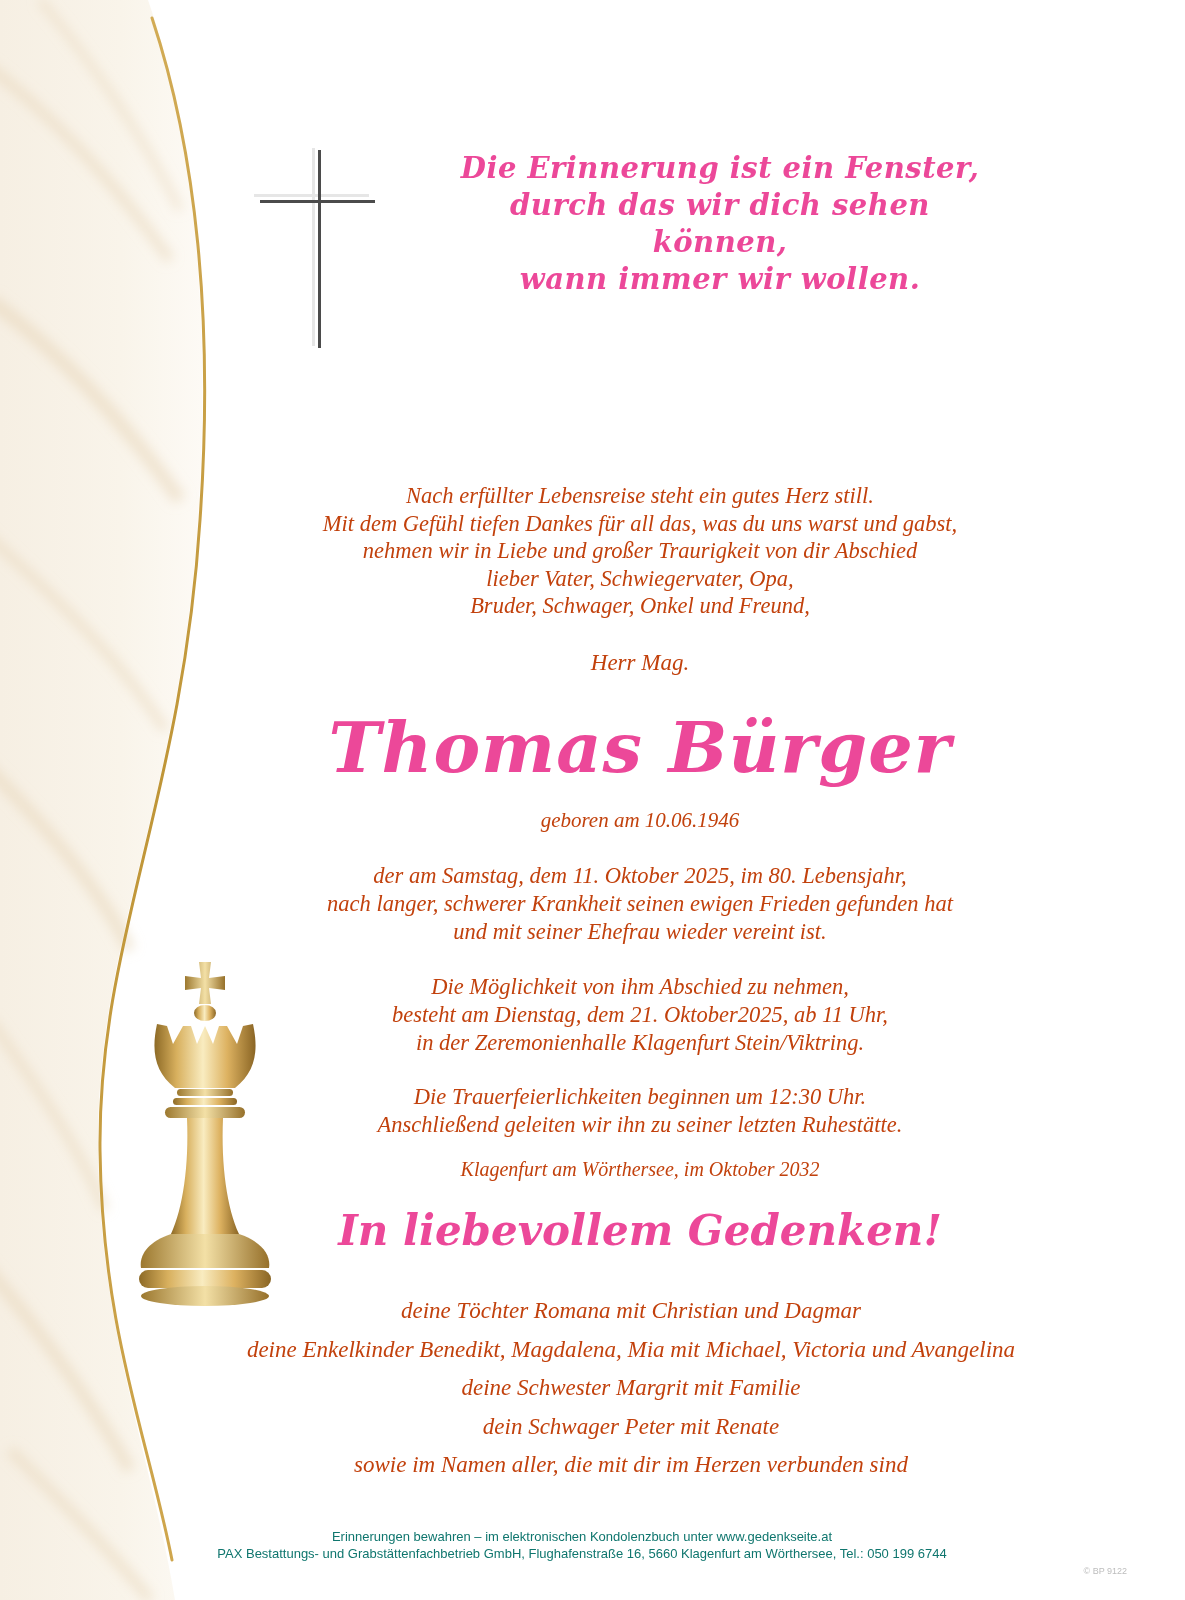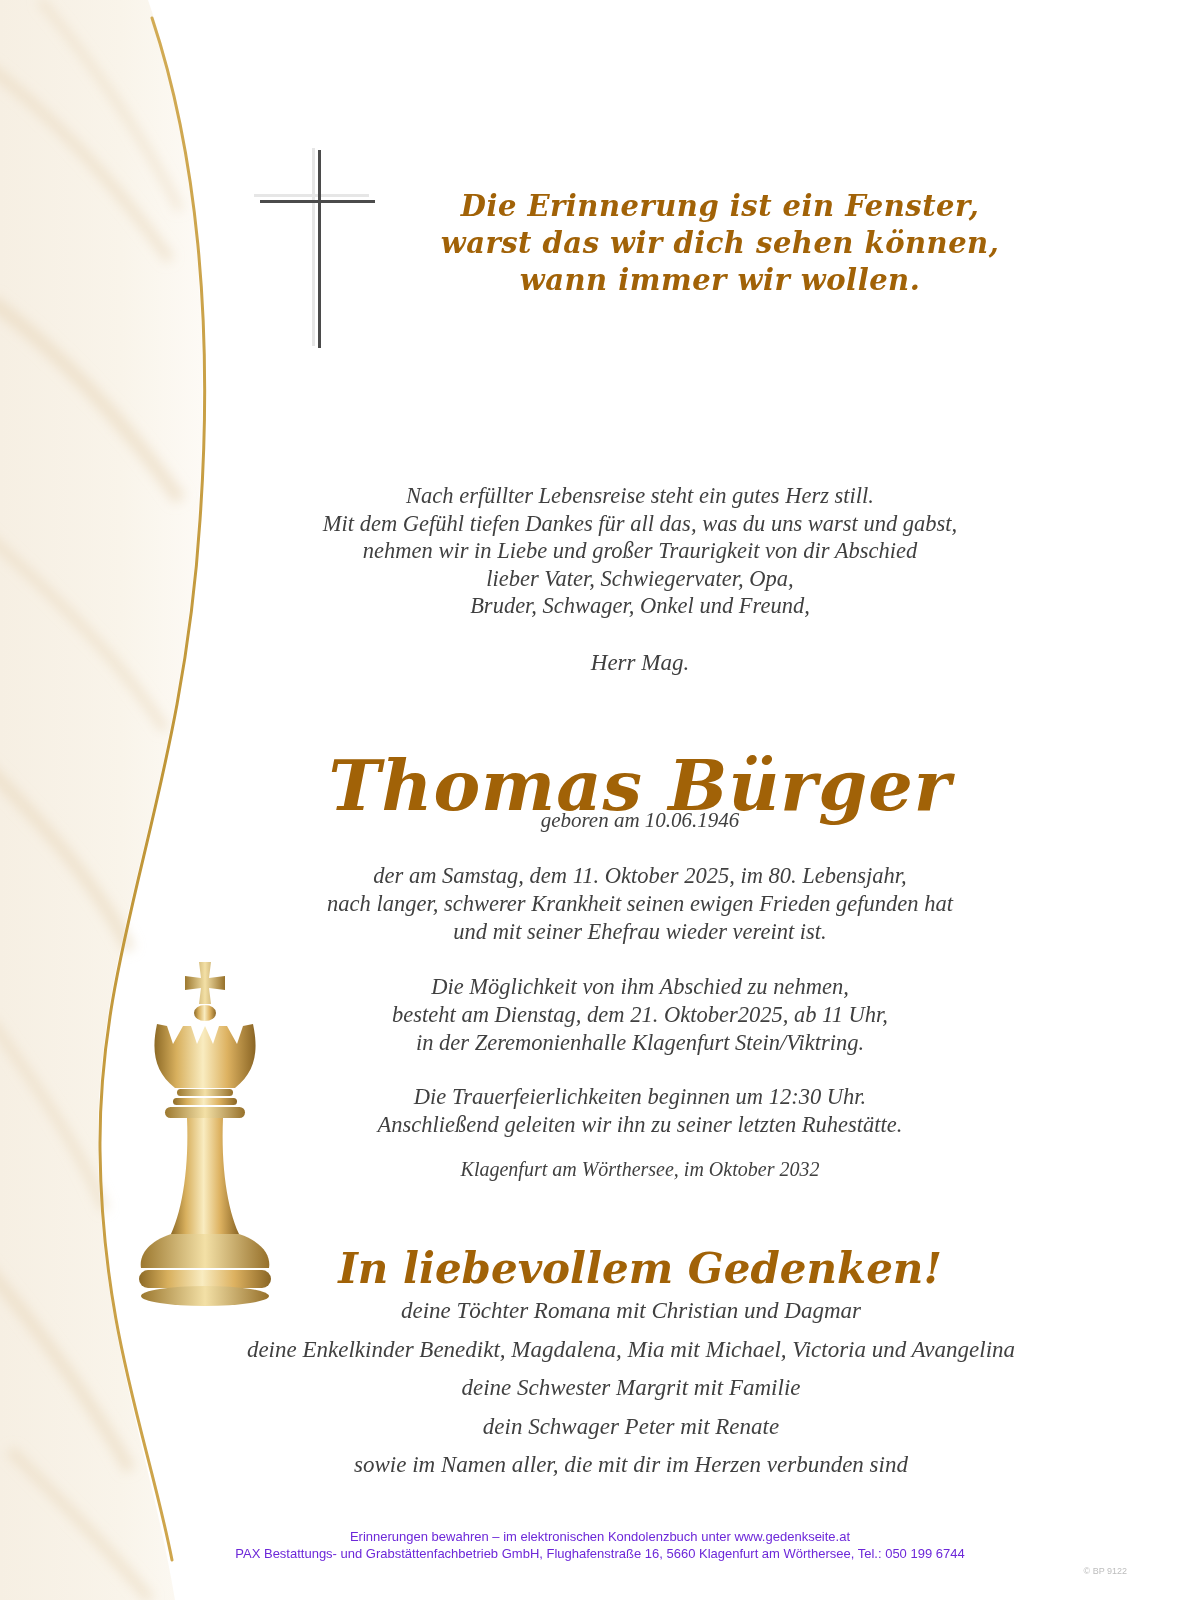--- a/index.html
+++ b/index.html
@@ -14,42 +14,42 @@
   .marble-svg{position:absolute;left:0;top:0;}
   
   .cross{position:absolute;left:260px;top:148px;width:115px;height:202px;}
   .cross .v-echo{position:absolute;left:52px;top:0;width:3px;height:198px;background:#e6e6e6;}
   .cross .h-echo{position:absolute;left:-6px;top:46px;width:115px;height:3px;background:#e6e6e6;}
   .cross .v-bar{position:absolute;left:58px;top:2px;width:3px;height:198px;background:#4b4b4b;}
   .cross .h-bar{position:absolute;left:0;top:52px;width:115px;height:3px;background:#4b4b4b;}
   
   .chess{position:absolute;left:131px;top:956px;}
   
-  .tb{position:absolute;text-align:center;color:#404040;}
+  .tb{position:absolute;text-align:center;color:#c2410c;}
   .script{
-    color:#a16207;
+    color:#ec4899;
     font-family:"DejaVu Serif", serif;
-    font-style:italic;font-weight:bold;margin-top:38px;
+    font-style:italic;font-weight:bold;
   }
   .quote{left:440px;top:150px;width:560px;font-size:29px;line-height:37px;letter-spacing:.5px;}
   .body-text{font-style:italic;font-family:"Liberation Serif", serif;}
   .intro{left:150px;top:482px;width:980px;font-size:22.5px;line-height:27.5px;}
   .herr{left:150px;top:650px;width:980px;font-size:23px;}
   .name{left:150px;top:698px;width:980px;font-size:70px;line-height:100px;letter-spacing:1px;}
   .birth{left:150px;top:808px;width:980px;font-size:21px;text-align:center;}
   .death{left:150px;top:862px;width:980px;font-size:22.5px;line-height:28px;}
   .viewing{left:150px;top:973px;width:980px;font-size:22.5px;line-height:28px;}
   .ceremony{left:150px;top:1083px;width:980px;font-size:22.5px;line-height:28px;}
   .place-date{left:150px;top:1158px;width:980px;font-size:20px;}
   .remembrance{left:150px;top:1202px;width:980px;font-size:42px;line-height:58px;}
   .family{left:101px;top:1292px;width:1060px;font-size:23px;line-height:38.5px;}
   .footer{
-    left:100px;top:1528px;width:1000px;
+    left:82px;top:1528px;width:1000px;
     font-family:"Liberation Sans", sans-serif;
-    font-size:13px;line-height:17px;color:#6d28d9;
+    font-size:13px;line-height:17px;color:#0f766e;
     font-style:normal;
   }
   .watermark{
     position:absolute;right:58px;top:1566px;
     font-family:"Liberation Sans", sans-serif;
     font-size:9px;color:#bdbdbd;text-align:right;
   }
 </style>
 </head>
 <body>
@@ -121,21 +121,21 @@
 
     <path fill="url(#kg)" d="M56,162 C58,210 52,252 40,278 L108,278 C96,252 90,210 92,162 Z"></path>
 
     <path fill="url(#kg2)" d="M40,278 C16,286 8,300 10,312 L138,312 C140,300 132,286 108,278 Z"></path>
     <rect x="8" y="314" width="132" height="18" rx="9" fill="url(#kg)"></rect>
     <ellipse cx="74" cy="340" rx="64" ry="10" fill="url(#kg2)"></ellipse>
   </svg>
 
   <div class="tb quote script">
     <div>Die Erinnerung ist ein Fenster,</div>
-    <div>warst das wir dich sehen können,</div>
+    <div>durch das wir dich sehen können,</div>
     <div>wann immer wir wollen.</div>
   </div>
 
   <div class="tb intro body-text">
     <div>Nach erfüllter Lebensreise steht ein gutes Herz still.</div>
     <div>Mit dem Gefühl tiefen Dankes für all das, was du uns warst und gabst,</div>
     <div>nehmen wir in Liebe und großer Traurigkeit von dir Abschied</div>
     <div>lieber Vater, Schwiegervater, Opa,</div>
     <div>Bruder, Schwager, Onkel und Freund,</div>
   </div>

